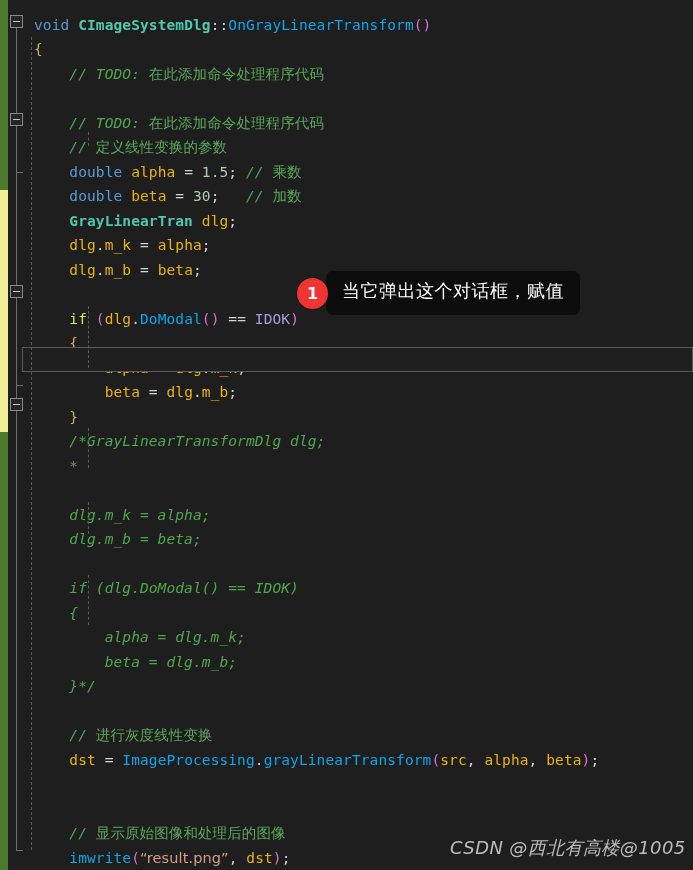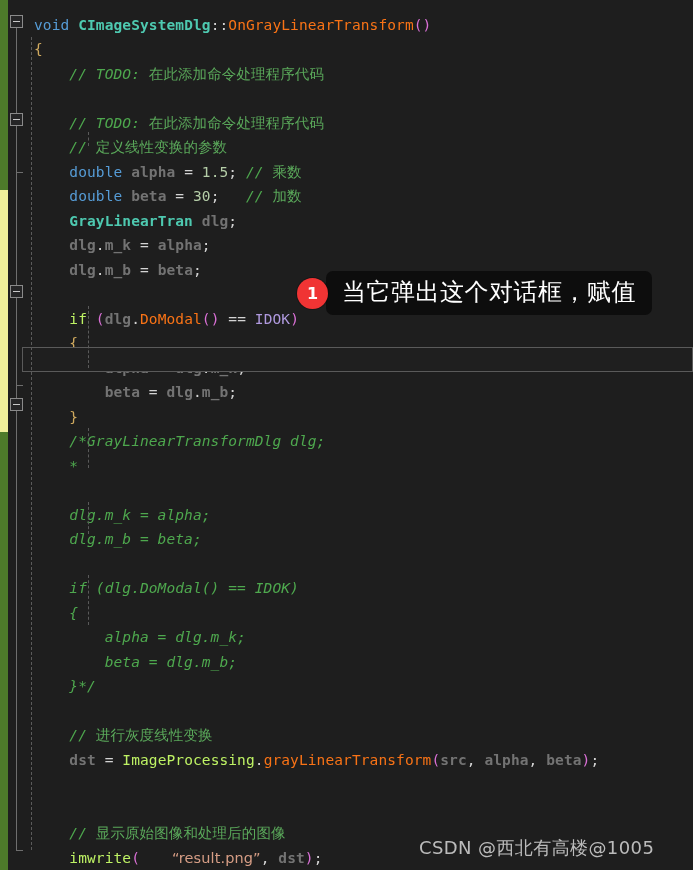--- a/index.html
+++ b/index.html
@@ -72,31 +72,31 @@
     position:absolute;
     border:1px solid #5a5a5a;
     background:#1f1f1f;
     box-sizing:border-box;
     pointer-events:none;
   }
 
   
   .kw    {color:#569cd6;}           
   .type  {color:#4ec9b0;font-weight:bold;}           
-  .fn    {color:#f97316;}           
-  .var   {color:#737373;font-weight:bold;}           
+  .fn    {color:#0ea5e9;}           
+  .var   {color:#eab308;}           
   .num   {color:#b5cea8;}           
   .cmt   {color:#4ea84e;font-style:italic;}           
   .cmtc  {color:#5aa85a;}           
-  .str   {color:#d69d85;margin-left:32px;}           
+  .str   {color:#d69d85;}           
   .op    {color:#d4d4d4;}           
   .par   {color:#da70d6;}           
   .ctl   {color:#bef264;}           
   .macro {color:#b09adf;}           
-  .plain {color:#bef264;}
+  .plain {color:#0ea5e9;}
   .brace {color:#cfa95e;}
 
   
   .cjk{font-family:"DejaVu Sans","Liberation Sans",sans-serif;}
 
   
   #callout{
     position:absolute;
     display:flex;align-items:center;
     pointer-events:none;
@@ -117,22 +117,22 @@
     width:0;height:0;
     border-top:11px solid transparent;
     border-bottom:11px solid transparent;
     border-right:10px solid #0d0d0d;
   }
   #tip{
     background:#0d0d0d;
     color:#ffffff;
     border-radius:7px;
     padding:9px 16px 11px 16px;
-    font-family:Liberation Serif, serif;
-    font-size:24px;
+    font-family:Liberation Mono, monospace;
+    font-size:18px;
     line-height:24px;
     white-space:nowrap;
     letter-spacing:0.5px;
   }
 
   
   #watermark{
     position:absolute;
     color:#c9c9c9;
     font-family:"DejaVu Sans","Liberation Sans",sans-serif;
@@ -170,21 +170,21 @@
   <div id="curline" style="top: 347px; left: 22px; right: 0px; height: 25px; border-color: rgb(90, 90, 90);"></div>
 
   <div id="callout" style="left: 297px; top: 271px;">
     <div id="badge" style="background: rgb(240, 52, 52);">1</div>
     <div id="tipwrap">
       <div id="tiparrow" style="border-right-color: rgb(13, 13, 13);"></div>
       <div id="tip" style="background: rgb(13, 13, 13); color: rgb(255, 255, 255);">当它弹出这个对话框，赋值</div>
     </div>
   </div>
 
-  <div id="watermark" style="left: 419px; top: 836px; color: rgb(201, 201, 201);">CSDN @西北有高楼@1005</div>
+  <div id="watermark" style="left: 450px; top: 836px; color: rgb(201, 201, 201); font-style: italic;">CSDN @西北有高楼@1005</div>
 
 <div class="guide" style="left: 31px; top: 37px; height: 813px;"></div>
     <div class="guide" style="left: 88px; top: 306px; height: 62px;"></div>
     <div class="guide" style="left: 88px; top: 428px; height: 40px;"></div>
     <div class="guide" style="left: 88px; top: 502px; height: 32px;"></div>
     <div class="guide" style="left: 88px; top: 575px; height: 50px;"></div>
     <div class="guide" style="left: 88px; top: 132px; height: 14px;"></div>
   </div>
 
 </body></html>

